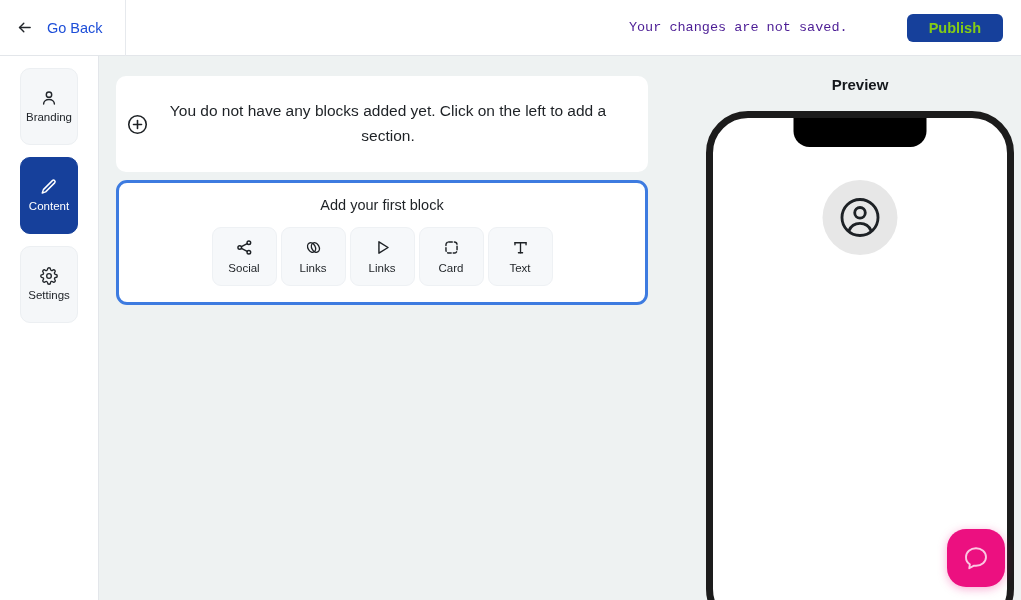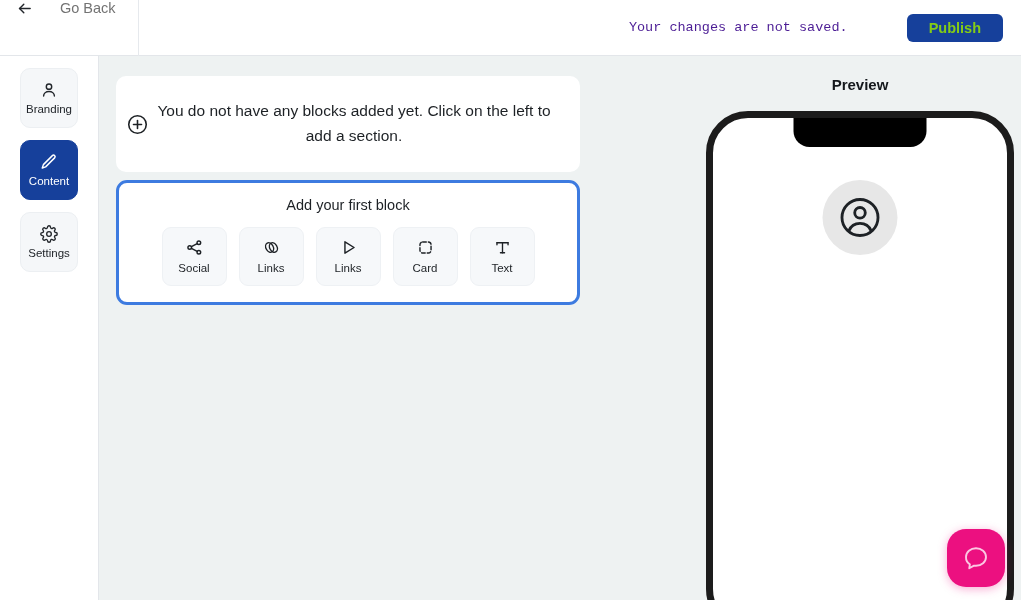--- a/index.html
+++ b/index.html
@@ -19,24 +19,24 @@
 
   
   .header {
     position: relative;
     height: 56px; flex: 0 0 56px;
     background: #ffffff;
     border-bottom: 1px solid #e3e6ea;
     display: flex; align-items: center;
   }
   .go-back {
-    display: flex; align-items: flex-start; gap: 27px;
+    display: flex; align-items: center; gap: 14px;
     height: 56px;
     padding: 0 22px 0 16px;
-    color: #737373;
+    color: #1d4ed8;
     font-size: 14.5px;
     cursor: pointer;
     background: transparent;
     border: none;
     white-space: nowrap;
   }
   .go-back .arrow { display: flex; align-items: center; }
   .header-divider {
     width: 1px; height: 56px; background: #e6e9ed;
   }
@@ -66,21 +66,21 @@
   
   .sidebar {
     width: 99px; flex: 0 0 99px;
     background: #ffffff;
     border-right: 1px solid #e3e6ea;
     padding-top: 12px;
     display: flex; flex-direction: column; align-items: center;
     gap: 12px;
   }
   .side-item {
-    width: 58px; height: 60px;
+    width: 58px; height: 77px;
     border-radius: 10px;
     background: #f5f7f9;
     border: 1px solid #eceff2;
     display: flex; flex-direction: column;
     align-items: center; justify-content: center;
     gap: 5px;
     cursor: pointer;
     color: #22262b;
   }
   .side-item .label { font-size: 11.5px; line-height: 1; }
@@ -91,21 +91,21 @@
   }
 
   
   .canvas {
     flex: 1 1 auto;
     background: #eef2f2;
     position: relative;
     overflow: hidden;
     padding: 20px 0 0 17px;
   }
-  .editor-col { width: 464px; }
+  .editor-col { width: 532px; }
 
   .empty-card {
     background: #ffffff;
     border-radius: 10px;
     height: 96px;
     display: flex; align-items: center;
     padding: 0 20px 0 4px;
     position: relative;
   }
   .plus-icon-wrap {
@@ -132,21 +132,21 @@
   }
   .first-block-title {
     text-align: center;
     font-size: 14.5px;
     color: #1d2125;
     margin-bottom: 14px;
   }
   .block-row {
     display: flex;
     justify-content: center;
-    gap: 12px;
+    gap: 4px;
   }
   .block-btn {
     width: 65px; height: 59px;
     border-radius: 9px;
     background: #f6f8fa;
     border: 1px solid #eef1f4;
     display: flex; flex-direction: column;
     align-items: center; justify-content: center;
     gap: 6px;
     cursor: pointer;

